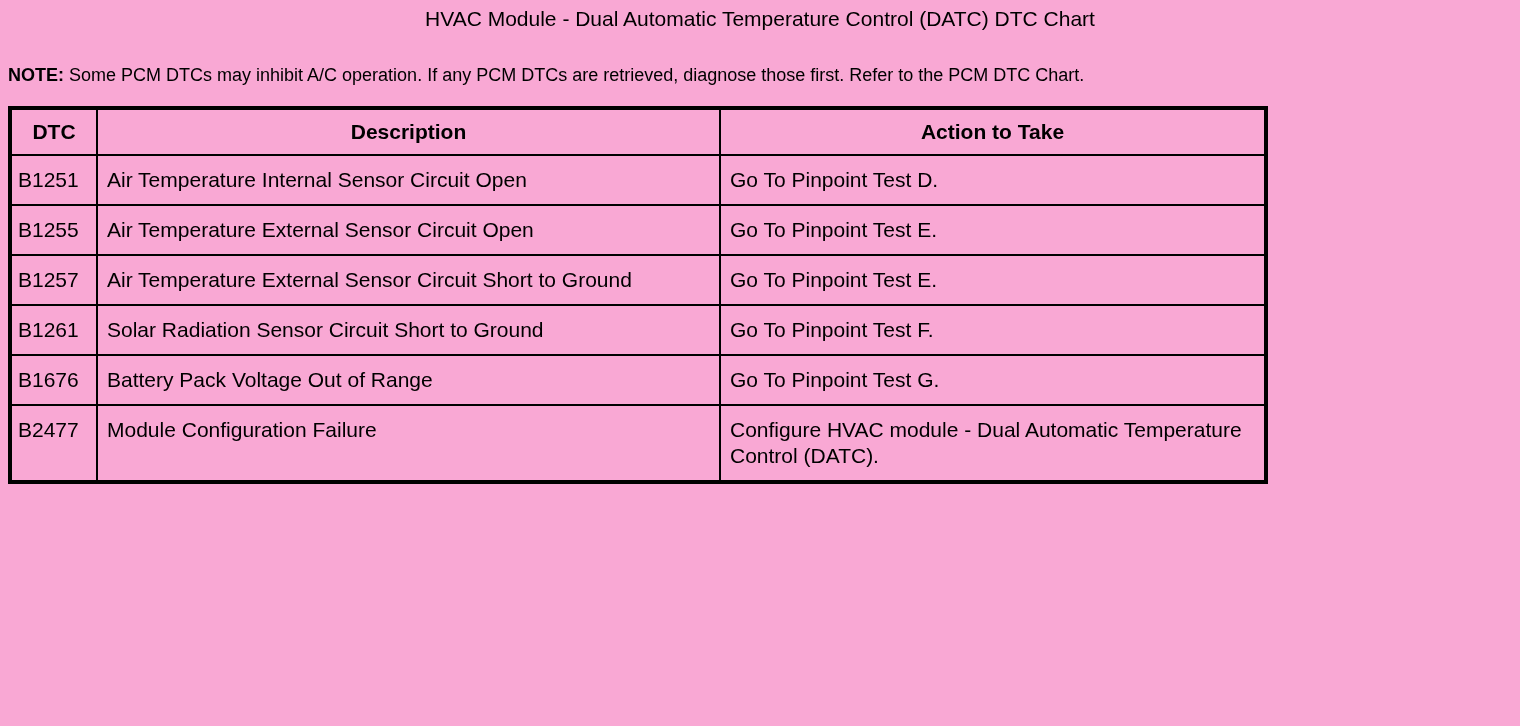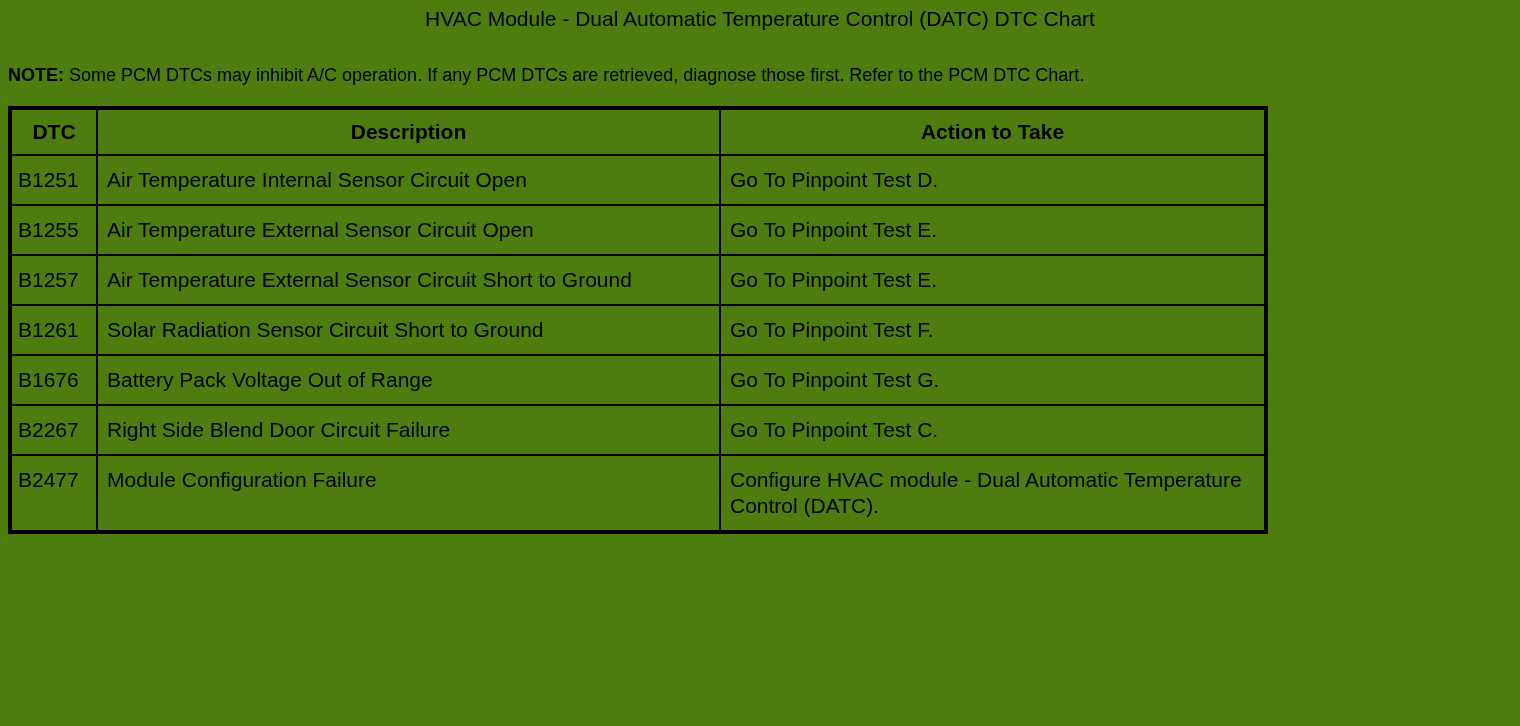--- a/index.html
+++ b/index.html
@@ -7,21 +7,21 @@
     padding: 0;
     background: #ffffff;
     color: #000000;
     font-family: "Liberation Sans", "DejaVu Sans", sans-serif;
   }
   .page {
     width: 1520px;
     height: 726px;
     box-sizing: border-box;
     padding: 4px 8px 0 8px;
-    background: #4d7c0f;
+    background: #f9a8d4;
     overflow: hidden;
   }
   .page-title {
     text-align: center;
     font-size: 21px;
     font-weight: 400;
     line-height: 26px;
     margin: 2px 0 0 0;
   }
   .note-line {
@@ -132,29 +132,20 @@
       <tr>
         <td class="cell-dtc">B1676</td>
         <td class="cell-desc">
             <div class="wrapbox">Battery Pack Voltage Out of Range</div>
           </td>
         <td class="cell-action">
             <div class="wrapbox">Go To Pinpoint Test G.</div>
           </td>
       </tr>
       <tr>
-        <td class="cell-dtc">B2267</td>
-        <td class="cell-desc">
-            <div class="wrapbox">Right Side Blend Door Circuit Failure</div>
-          </td>
-        <td class="cell-action">
-            <div class="wrapbox">Go To Pinpoint Test C.</div>
-          </td>
-      </tr>
-      <tr>
         <td class="cell-dtc">B2477</td>
         <td class="cell-desc">
             <div class="wrapbox">Module Configuration Failure</div>
           </td>
         <td class="cell-action">
             <div class="wrapbox">Configure HVAC module - Dual Automatic Temperature Control (DATC).</div>
           </td>
       </tr>
     </tbody>
   </table>

